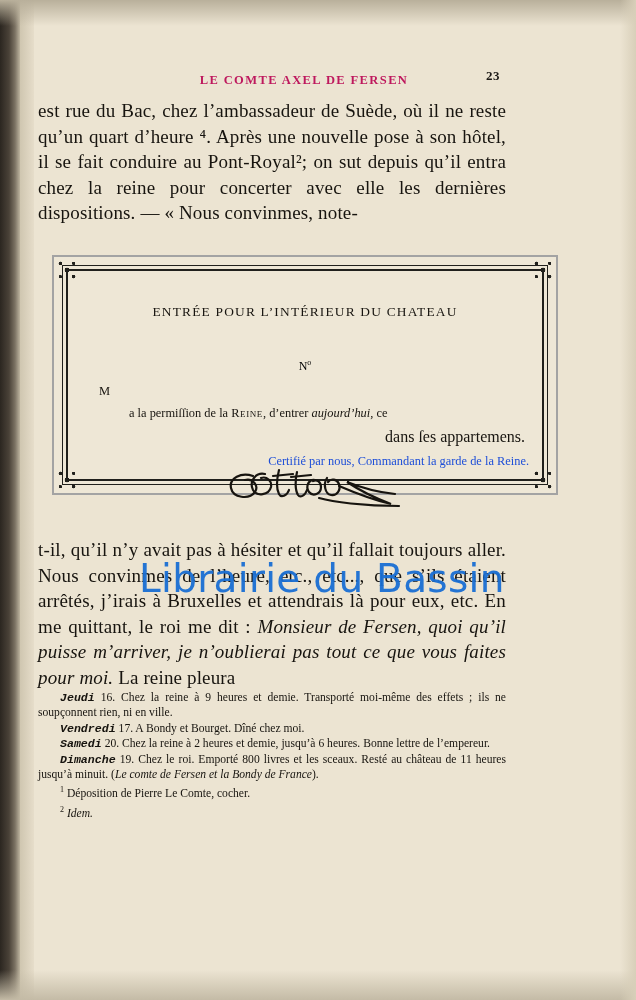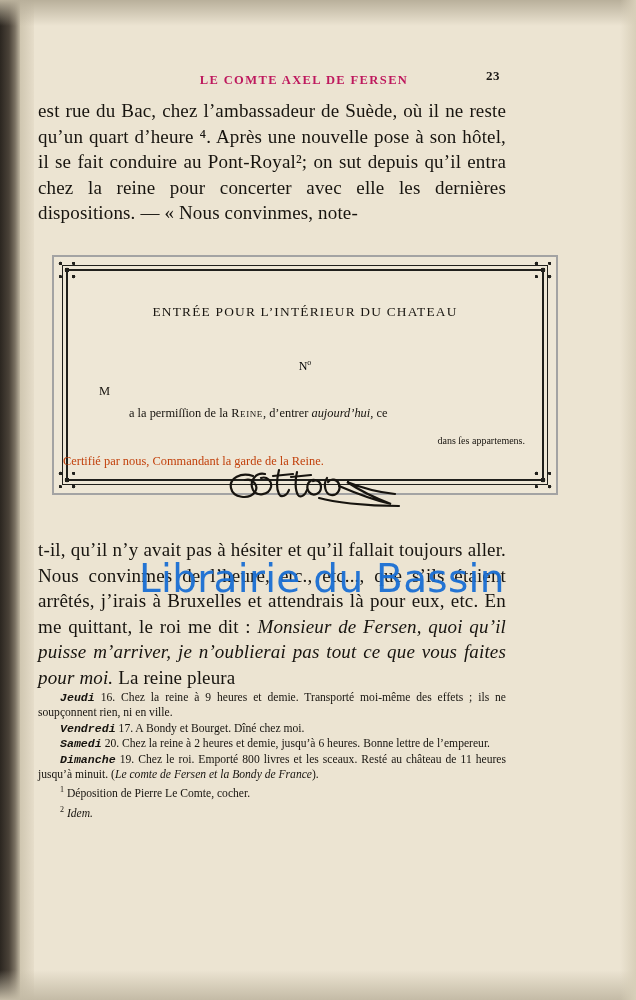--- a/index.html
+++ b/index.html
@@ -170,31 +170,31 @@
     position: absolute;
     left: 34px; right: 22px; top: 140px;
     font-size: 12.4px;
     color: #17140f;
     text-align: left;
     margin-left: 32px;
   }
   .fac-line1 .sc { font-variant: small-caps; letter-spacing: .6px; }
   .fac-line2 {
     position: absolute;
-    right: 22px; top: 169px;
-    font-size: 10px;
+    right: 22px; top: 162px;
+    font-size: 16px;
     color: #17140f;
     text-align: right;
   }
   .fac-line3 {
     position: absolute;
     left: 0; right: 18px; top: 188px;
     font-size: 12.4px;
-    color: #c2410c;
-    text-align: left;
+    color: #1d4ed8;
+    text-align: right;
   }
   .signature {
     position: absolute;
     left: 160px; top: 198px;
     width: 220px; height: 46px;
     color: #17140f;
   }
 
   
   .footnotes {

